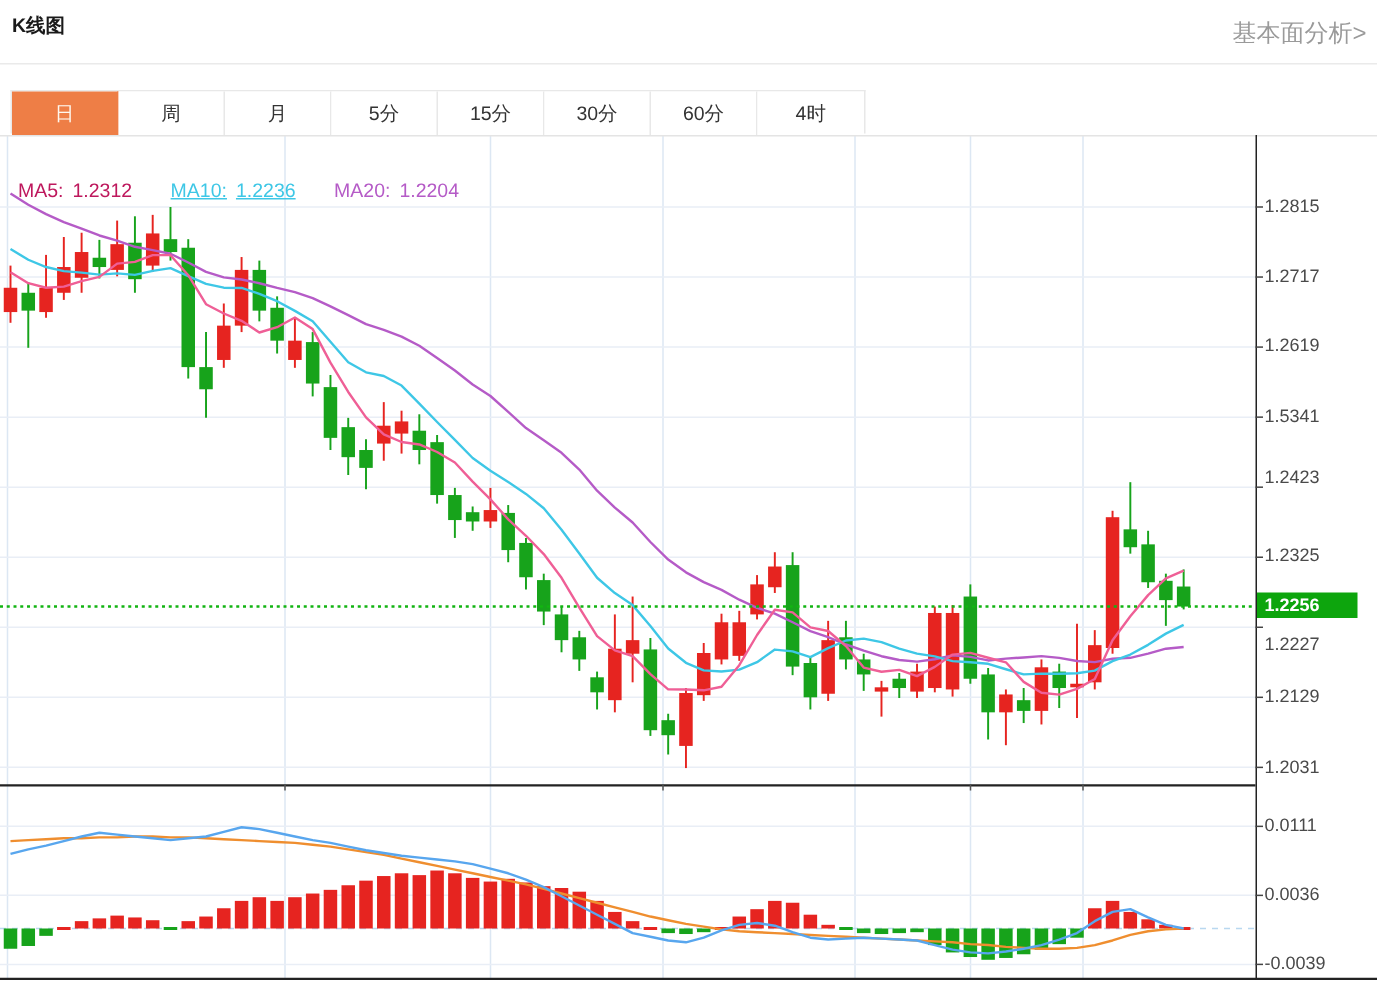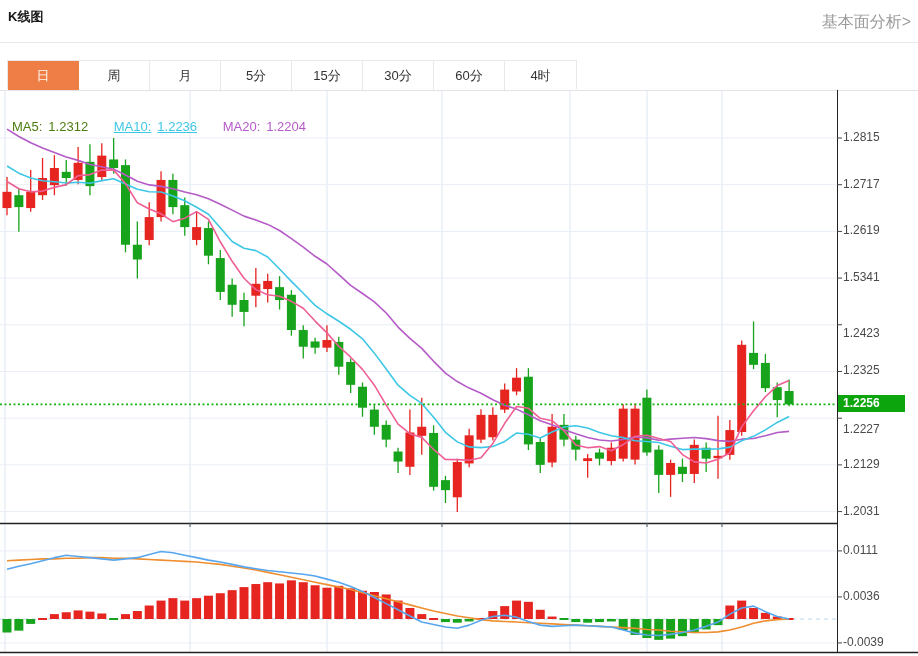--- a/index.html
+++ b/index.html
@@ -11,21 +11,21 @@
   .hdr-divider{position:absolute;left:0;top:42px;width:918px;border-top:1px solid #eaeaea;}
   .tabbar{position:absolute;left:7px;top:60px;height:29px;display:flex;border:1px solid #e8e8e8;border-bottom:none;box-sizing:border-box;}
   .tab{width:71px;height:29px;line-height:29px;text-align:center;font-size:13px;color:#333;
        background:#fff;border-right:1px solid #e8e8e8;box-sizing:border-box;cursor:pointer;}
   .tab:last-child{border-right:none;}
   .tab.active{background:#ee7e46;color:#fef7ee;border-right:1px solid #ee7e46;}
   .legend-row{position:absolute;left:12px;font-size:13px;white-space:nowrap;z-index:5;}
   .legend-row span{margin-right:6px;}
   .lg-label{color:#444;}
   .lg-green{color:#17a31b;}
-  .lg-pink{color:#4d7c0f;}
+  .lg-pink{color:#be185d;}
   .lg-cyan{color:#3ec7e6;text-decoration:underline;}
   .lg-purple{color:#b55bc7;}
   .lg-red{color:#e8413d;}
   .lg-blue{color:#58a6ee;}
   .lg-orange{color:#ef8e2f;}
   .gap{display:inline-block;width:10px;}
   svg.chart{position:absolute;left:0;top:0;z-index:1;}
   .tick-label{position:absolute;left:843px;font-size:12px;color:#4a4a4a;z-index:4;}
   .price-tag{position:absolute;left:838px;width:62px;height:17px;line-height:17px;
              color:#fff;font-size:12px;font-weight:bold;padding-left:5px;z-index:6;}
@@ -314,21 +314,21 @@
     <span class="lg-cyan">MA10:</span><span class="lg-cyan">1.2236</span><span class="gap"></span>
     <span class="lg-purple">MA20:</span><span class="lg-purple">1.2204</span>
   </div>
 
 
   <div id="price-axis">
       <div class="tick-label" style="top: 130px;">1.2815</div>
       <div class="tick-label" style="top: 176.697px;">1.2717</div>
       <div class="tick-label" style="top: 223.394px;">1.2619</div>
       <div class="tick-label" style="top: 270.091px;">1.5341</div>
-      <div class="tick-label" style="top: 326px;">1.2423</div>
+      <div class="tick-label" style="top: 311px;">1.2423</div>
       <div class="tick-label" style="top: 363.485px;">1.2325</div>
       <div class="tick-label" style="top: 410.182px; margin-top: 12px;">1.2227</div>
       <div class="tick-label" style="top: 456.879px;">1.2129</div>
       <div class="tick-label" style="top: 503.576px;">1.2031</div>
     </div>
   <div id="macd-axis">
       <div class="tick-label" style="top: 542.901px;">0.0111</div>
       <div class="tick-label" style="top: 588.914px;">0.0036</div>
       <div class="tick-label" style="top: 634.927px;">-0.0039</div>
     </div>

